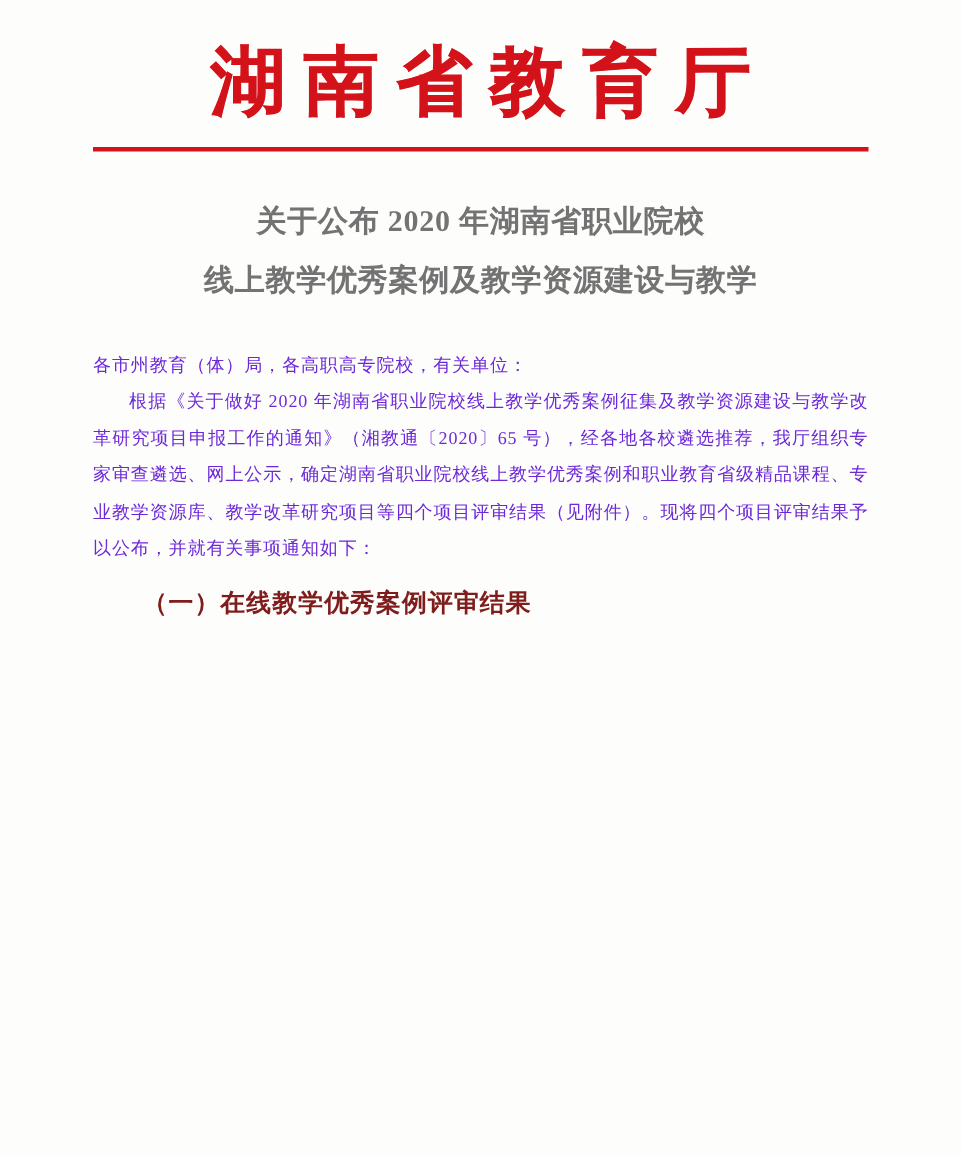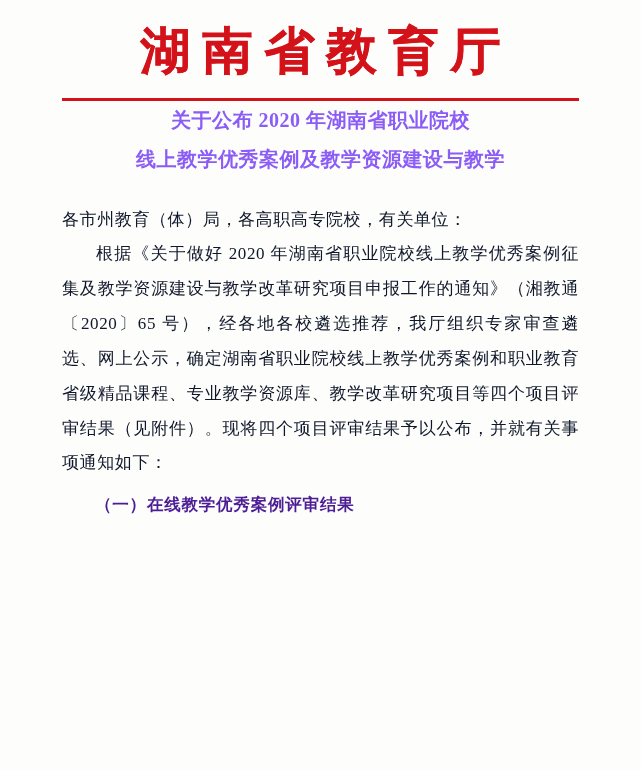--- a/index.html
+++ b/index.html
@@ -22,21 +22,21 @@
     box-sizing: border-box;
     padding: 0 62px;
   }
   
   .masthead {
     padding-top: 26px;
     text-align: center;
   }
   .masthead-title {
     color: #d3121a;
-    font-family: Liberation Mono, monospace;
+    font-family: Liberation Serif, serif;
     font-weight: bold;
     font-size: 50px;
     letter-spacing: 12px;
     line-height: 1.15;
     text-indent: 12px;
     white-space: nowrap;
     -webkit-text-stroke: 0.6px #d3121a;
   }
   .masthead-rule {
     margin: 14px 0 0 0;
@@ -50,41 +50,42 @@
     text-align: right;
     padding-right: 8px;
   }
   .docnum {
     font-size: 15.5px;
     letter-spacing: 1px;
     color: #141414;
   }
   
   .doc-title {
+    margin-top: 28px;
     text-align: center;
     font-weight: bold;
     font-size: 20px;
     line-height: 1.95;
     letter-spacing: 0.5px;
-    color: #8b5cf6;
+    color: #737373;
   }
   .doc-title div {
     white-space: nowrap;
   }
   
   .body-block {
     margin-top: 24px;
   }
   .para {
-    font-size: 17px;
+    font-size: 12px;
     line-height: 2.05;
     text-align: justify;
     text-justify: inter-ideograph;
     letter-spacing: 0.6px;
-    color: #0f172a;
+    color: #6d28d9;
   }
   .para.indent {
     text-indent: 2em;
   }
   .para.salutation {
     text-indent: 0;
   }
   .heading-1 {
     font-size: 16.5px;
     font-weight: bold;
@@ -92,21 +93,21 @@
     text-indent: 2em;
     letter-spacing: 0.8px;
     color: #111;
   }
   .heading-2 {
     font-size: 16.5px;
     font-weight: bold;
     line-height: 2.15;
     text-indent: 2em;
     letter-spacing: 0.8px;
-    color: #4c1d95;
+    color: #7f1d1d;
   }
   .spacer-sm { height: 6px; }
 </style>
 </head>
 <body>
 
 <div class="page">
 
   <div class="masthead">
     <div class="masthead-title">湖南省教育厅</div>

